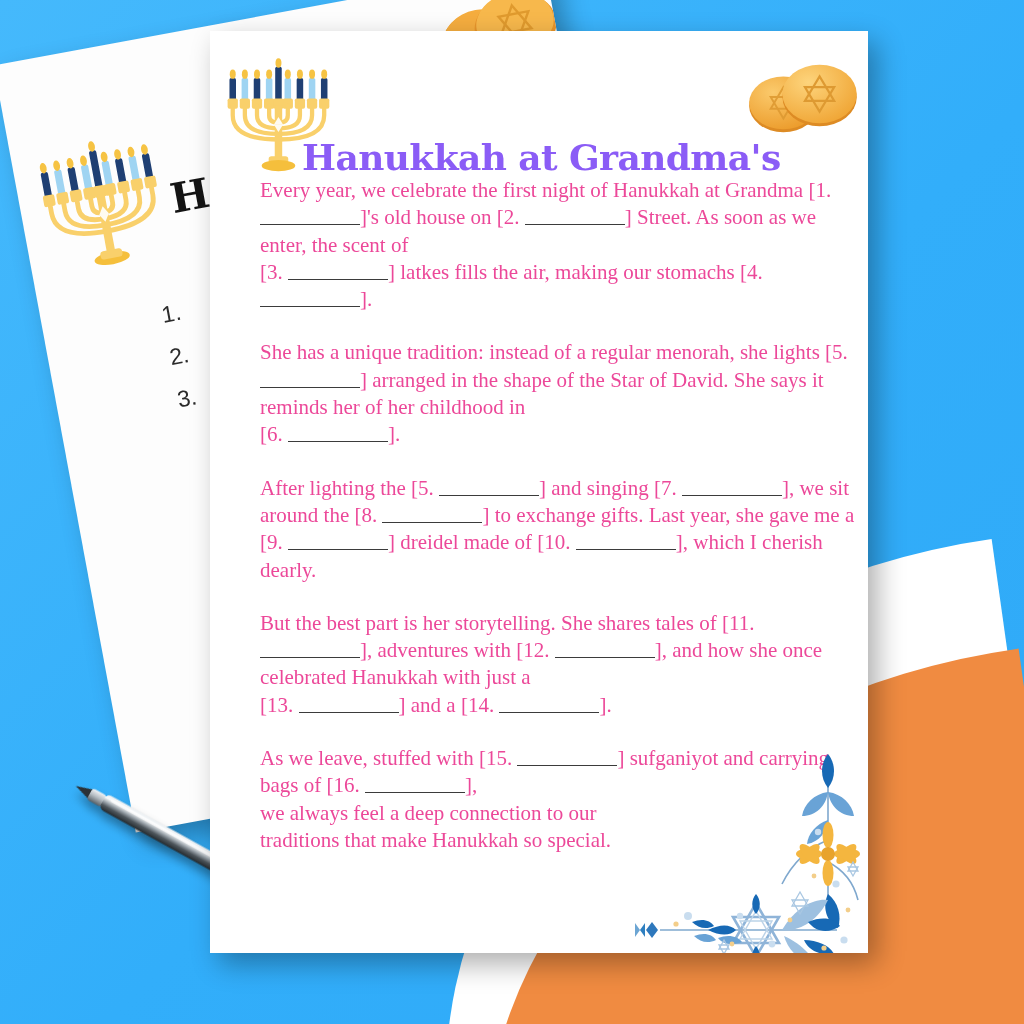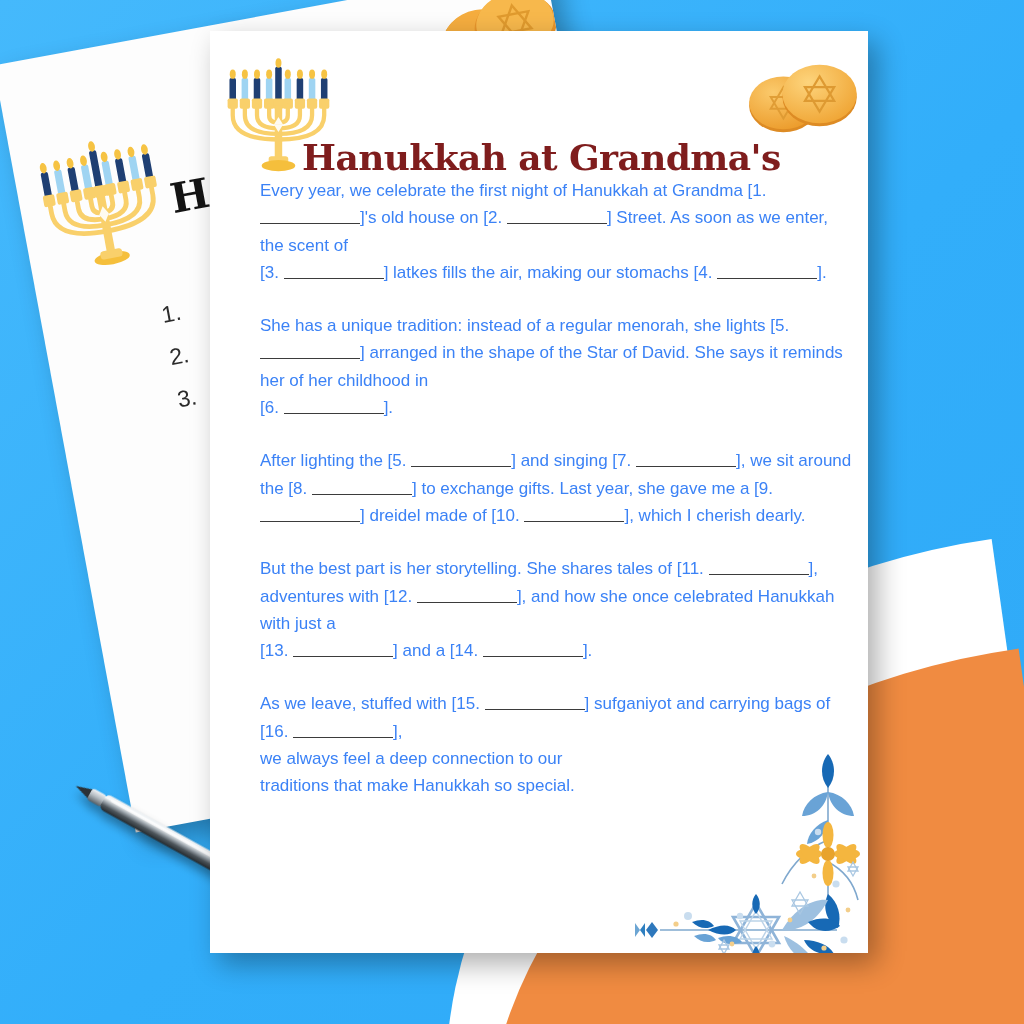--- a/index.html
+++ b/index.html
@@ -42,27 +42,27 @@
     box-shadow:9px 11px 26px rgba(0,0,0,.32);
     overflow:hidden;
   }
 
   .menorah{position:absolute;left:12px;top:13px;width:112px;height:135px;}
   .coins{position:absolute;right:8px;top:20px;width:118px;height:88px;}
 
   .doc-title{
     position:absolute;left:92px;top:105px;width:540px;
     font-family:"DejaVu Serif", serif;font-weight:bold;
-    font-size:36px;color:#7f1d1d;letter-spacing:-.6px;white-space:nowrap;
+    font-size:36px;color:#8b5cf6;letter-spacing:-.6px;white-space:nowrap;
   }
 
   .body-copy{
     position:absolute;left:50px;top:146px;width:596px;
-    font-family:Liberation Sans, sans-serif;
-    font-size:17px;color:#3b82f6;line-height:27.3px;
+    font-family:Liberation Serif, serif;
+    font-size:21px;color:#ec4899;line-height:27.3px;
   }
   .body-copy p{margin:0 0 26px 0;}
   .blank{
     display:inline-block;border-bottom:1.7px solid #3b3b3b;
     height:14px;vertical-align:-1px;
   } .b-md{width:100px;}
 
   .floral{position:absolute;right:-4px;bottom:-6px;width:240px;height:215px;}
 
   

